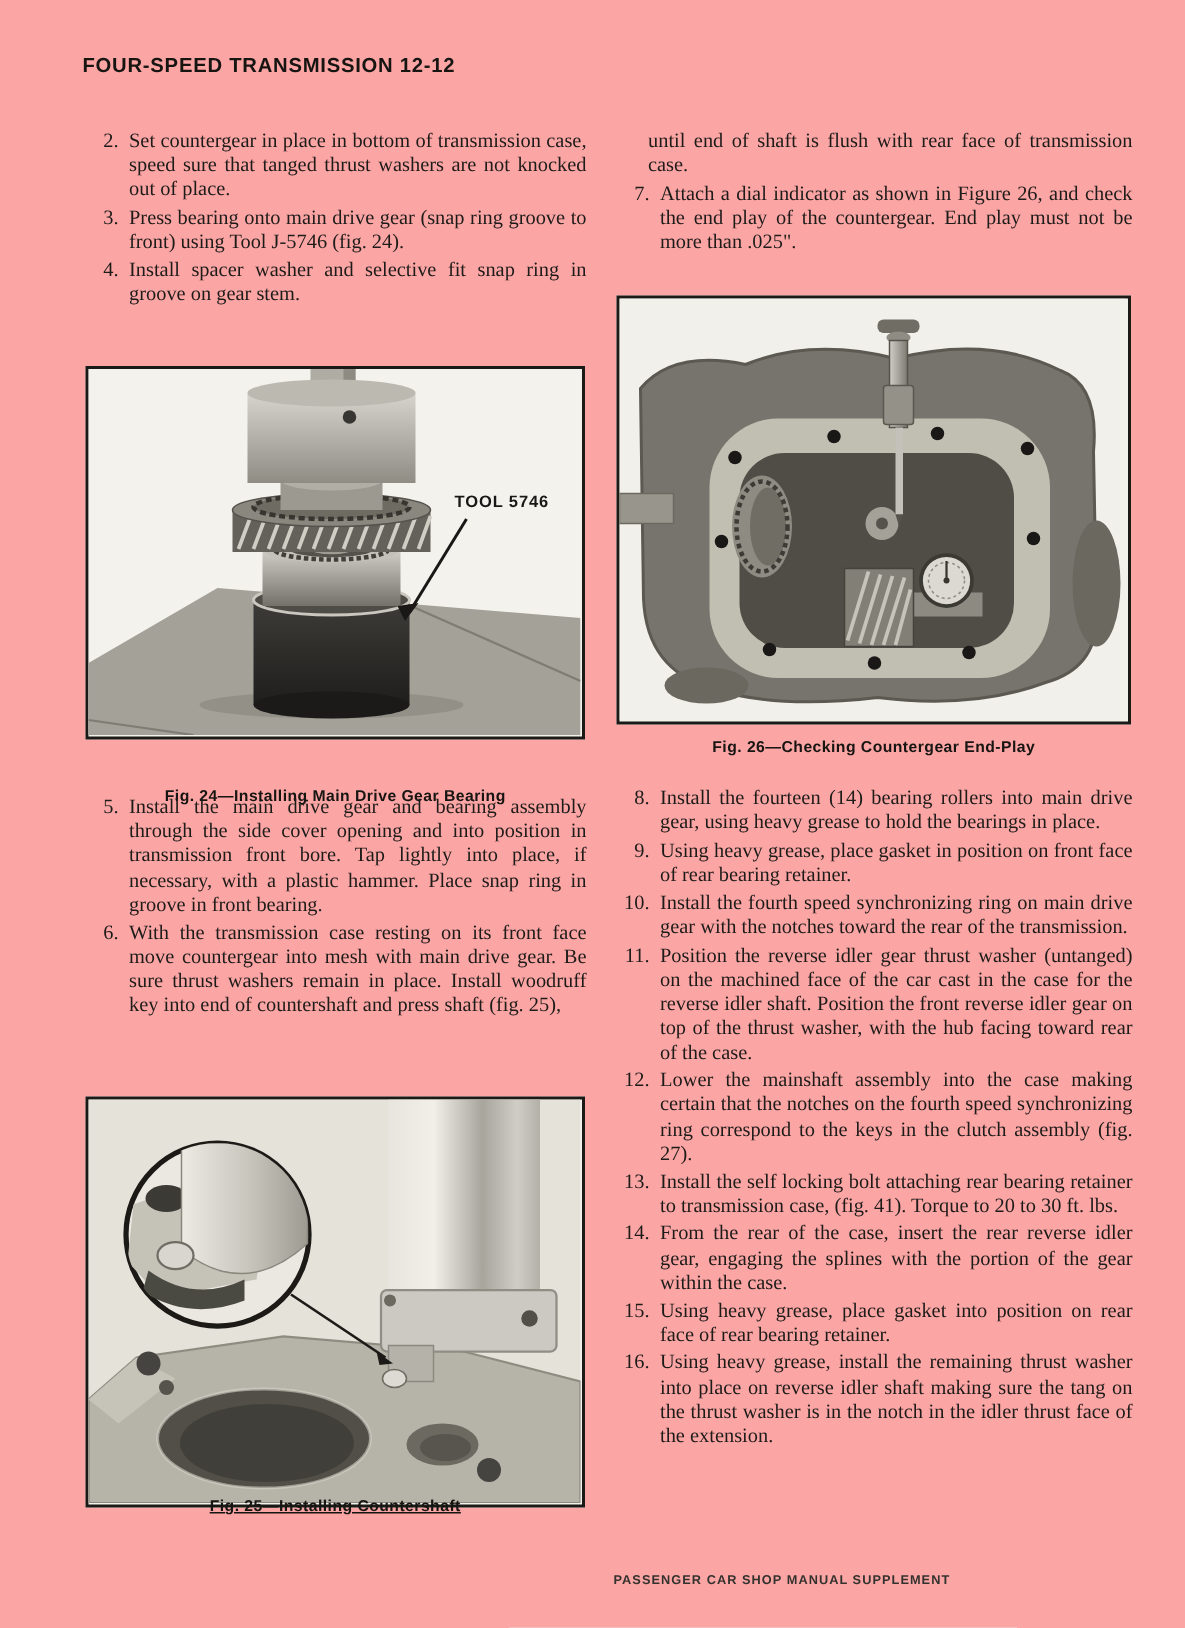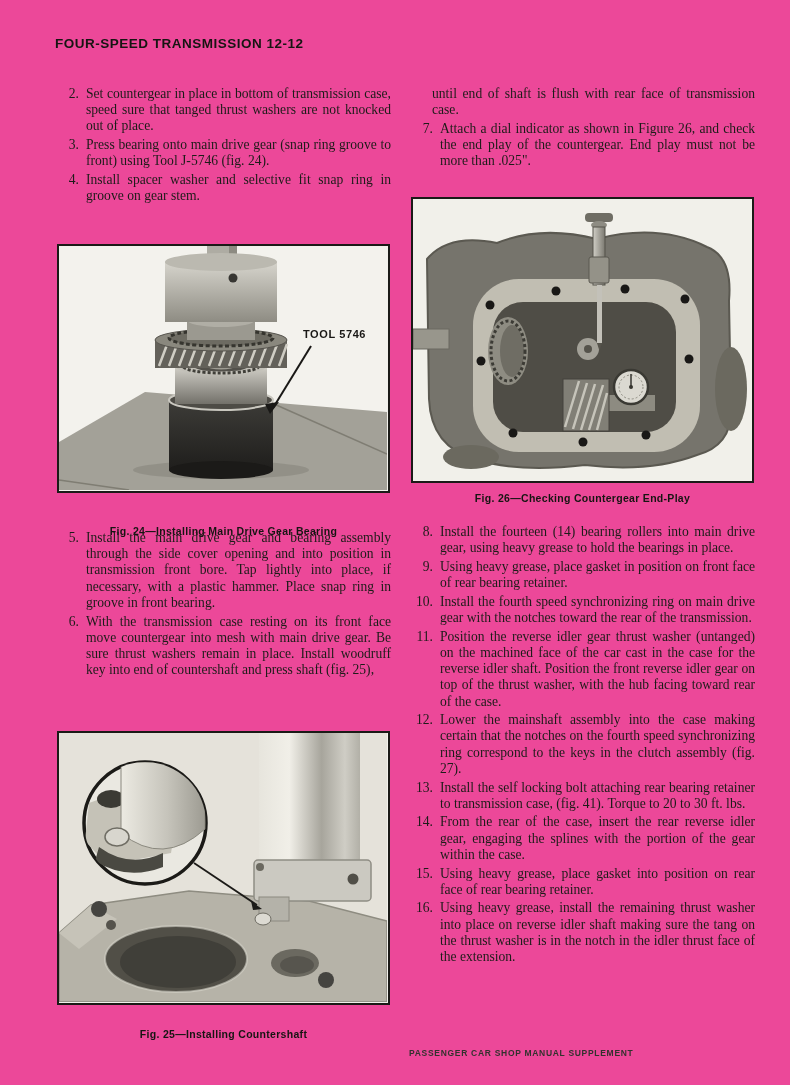--- a/index.html
+++ b/index.html
@@ -1,21 +1,21 @@
 <!DOCTYPE html>
 <html><head>
 <meta charset="utf-8">
 <style>
   html,body{margin:0;padding:0;}
   body{
     width:790px;height:1085px;background:#e9e7e1;
     font-family:"Liberation Serif","DejaVu Serif",serif;color:#1d1c19;
   }
   .page{
-    position:relative;width:790px;height:1085px;background:#ec4899;overflow:hidden;
+    position:relative;width:790px;height:1085px;background:#fca5a5;overflow:hidden;
   }
   .header{
     position:absolute;left:55px;top:36px;
     font-family:"Liberation Sans",sans-serif;font-weight:bold;
     font-size:13.5px;letter-spacing:0.5px;color:#161512;
   }
   .col{position:absolute;font-size:13.6px;line-height:16.2px;}
   .step{display:flex;margin-bottom:2.5px;}
   .step .num{flex:0 0 24px;text-align:right;padding-right:7px;}
   .step .txt{flex:1;text-align:justify;}
@@ -178,21 +178,21 @@
           <ellipse cx="52" cy="66" rx="14" ry="9" fill="#3b3a34"></ellipse>
           <path d="M62,29 L146,29 L146,96 Q104,134 62,100 Z" fill="url(#g25cyl)" stroke="#8a887e"></path>
           <path d="M40,114 Q70,136 104,120 L104,134 Q68,148 36,128 Z" fill="#4a4942"></path>
           <ellipse cx="58" cy="104" rx="12" ry="9" fill="#d8d6ce" stroke="#6f6d64" stroke-width="1.5"></ellipse>
         </g>
         <line x1="135" y1="130" x2="198" y2="172" stroke="#1b1a17" stroke-width="1.8"></line>
         <polygon points="203,176 192,168 194,177" fill="#1b1a17"></polygon>
       </g>
     </svg>
   </div>
-  <div class="caption" style="left:57px;top:1028px;width:333px;">Fig. 25—Installing Countershaft</div>
+  <div class="caption" style="left:57px;top:998px;width:333px;text-decoration:underline;">Fig. 25—Installing Countershaft</div>
 
   <div class="col" style="left:409px;top:86px;width:346px;">
     <div class="runover">until end of shaft is flush with rear face of transmission case.</div>
     <div class="step">
       <span class="num">7.</span>
       <span class="txt">Attach a dial indicator as shown in Figure 26, and check the end play of the countergear. End play must not be more than .025".</span>
     </div>
   </div>
 
   <div class="figframe" style="left:411px;top:197px;width:343px;height:286px;">

